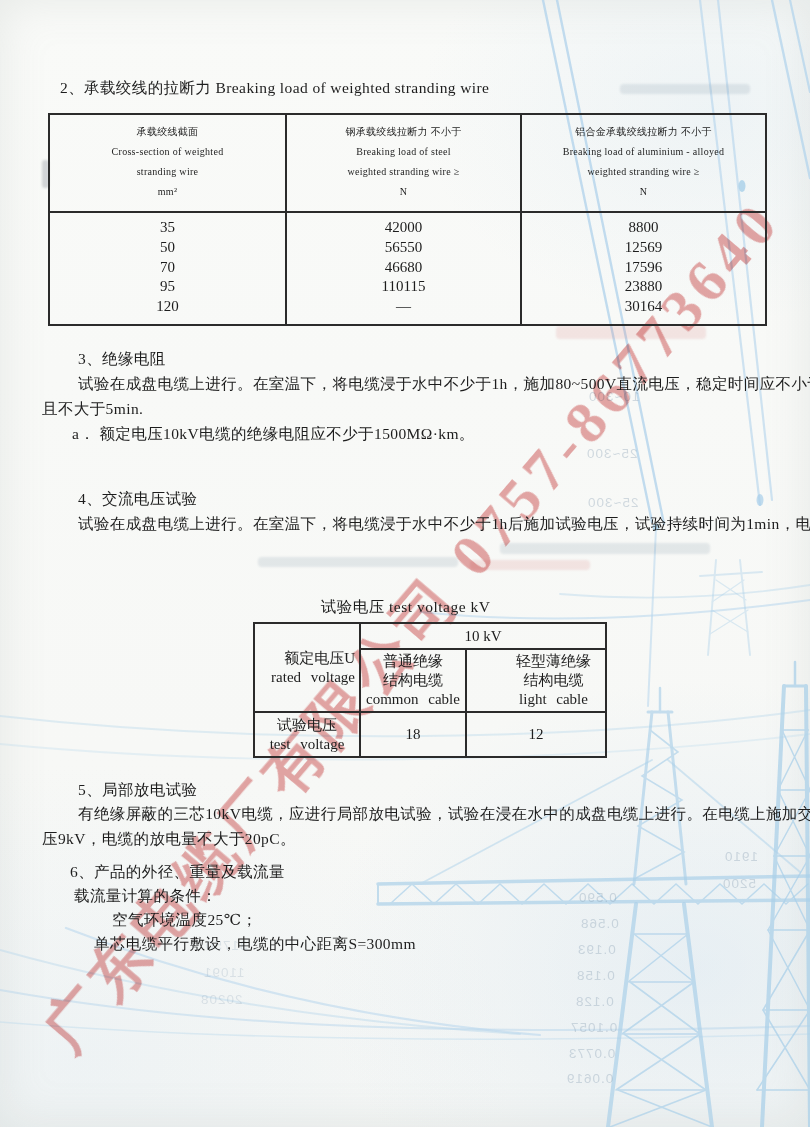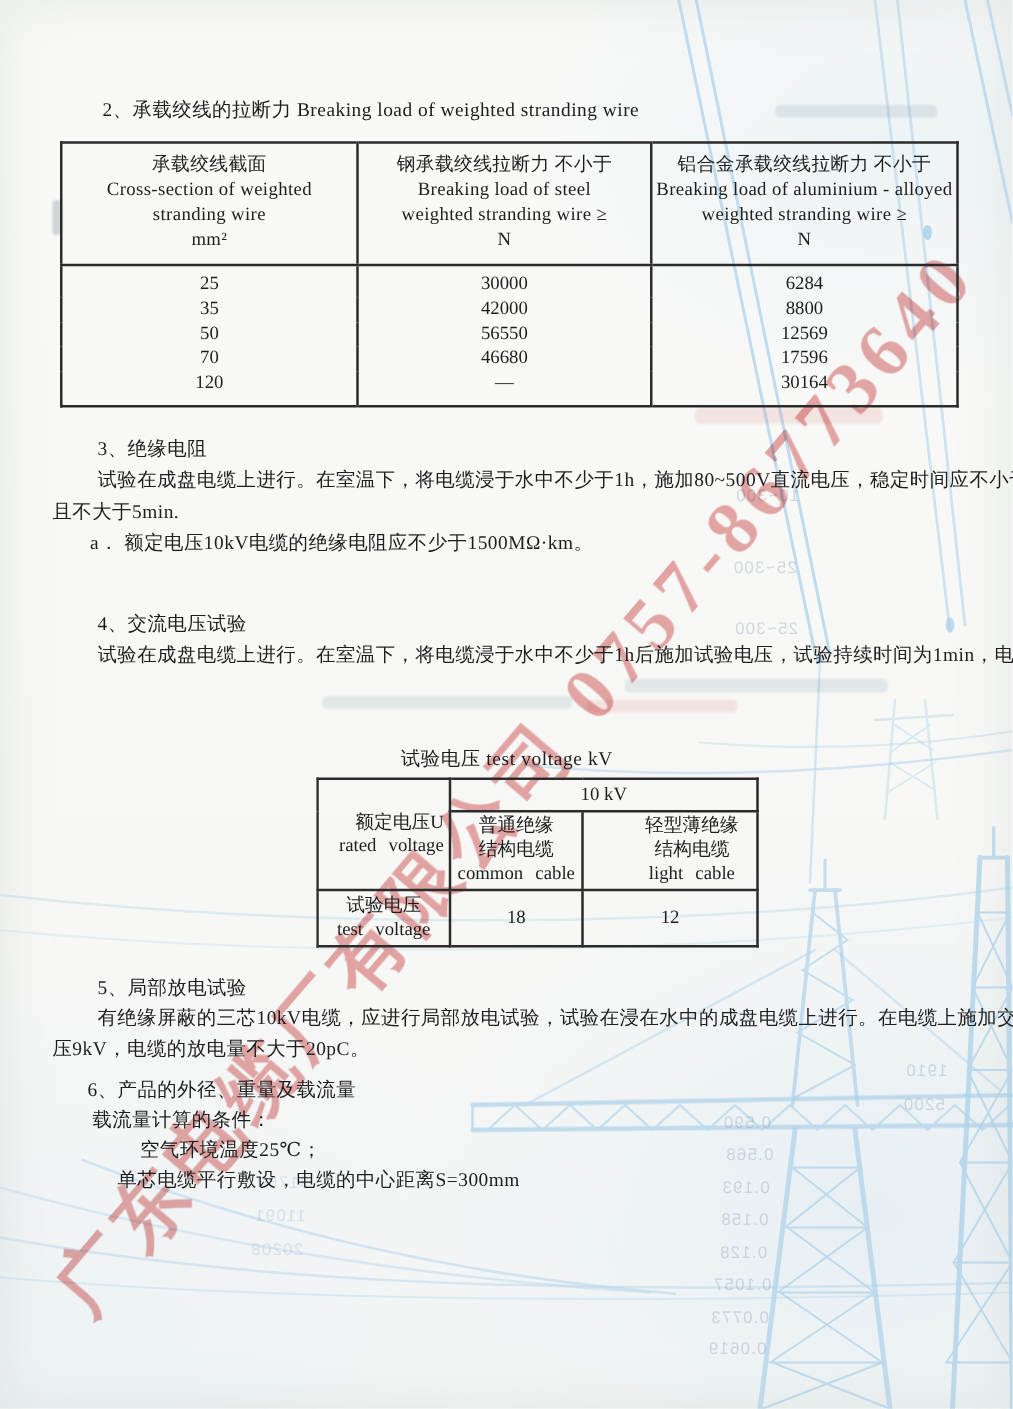--- a/index.html
+++ b/index.html
@@ -22,21 +22,21 @@
     font-size:60px; font-weight:bold; letter-spacing:7px;
     color:rgba(211,88,88,.52); mix-blend-mode:multiply;
   }
   
   .h, .line{font-size:15.5px; letter-spacing:.4px; white-space:nowrap;}
   
   table{border-collapse:collapse;}
   .t1{position:absolute; left:48px; top:113px; width:717px; border:2px solid #2b2b2b; table-layout:fixed;}
   .t1 th{border-bottom:2px solid #2b2b2b; font-weight:normal; padding:7px 2px 9px; vertical-align:middle;}
   .t1 th + th, .t1 td + td{border-left:2px solid #2b2b2b;}
-  .t1 .cl{font-size:15px; line-height:20px; text-align:center; letter-spacing:.3px;}
+  .t1 .cl{font-size:10px; line-height:20px; text-align:center; letter-spacing:.3px;}
   .t1 td{text-align:center; font-size:15px; line-height:19.8px; padding:0;}
   .t1 tbody tr:first-child td{padding-top:5px;}
   .t1 tbody tr:last-child td{padding-bottom:7px;}
   
   .t2title{position:absolute; left:253px; top:597px; width:305px; text-align:center; font-size:15.5px; letter-spacing:.5px; white-space:nowrap;}
   .t2{position:absolute; left:253px; top:622px; border:2px solid #2b2b2b; table-layout:fixed;}
   .t2 th,.t2 td{border:2px solid #2b2b2b; font-weight:normal; text-align:center; font-size:15px; line-height:19px; padding:2px 4px; vertical-align:middle;}
   .t2 .c1{width:96px;text-align:right;} .t2 .c2{width:96px;} .t2 .c3{width:95px;padding-left:39px;}
   .t2 .kv{height:20px;border-radius:13px;}
   .t2 .val{height:39px; font-size:15px;}
@@ -55,21 +55,21 @@
   .sm{position:absolute; border-radius:4px; filter:blur(1px);}
   .smg{background:rgba(120,140,160,.17);}
   .smr{background:rgba(214,116,116,.17);}
   .sma{left:620px;top:84px;width:130px;height:10px;}
   .smb{left:500px;top:543px;width:210px;height:11px;}
   .smc{left:258px;top:557px;width:200px;height:10px;}
   .smd{left:556px;top:326px;width:150px;height:13px;}
   .sme{left:470px;top:560px;width:120px;height:10px;}
   .smf{left:42px;top:160px;width:7px;height:28px;border-radius:3px;background:rgba(110,120,130,.28);}
   
-  .s2h{left:82px;top:78px;}
+  .s2h{left:60px;top:78px;}
   .s3h{left:78px;top:349px;} .s3l1{left:78px;top:374px;} .s3l2{left:42px;top:399px;}
   .s3a{left:72px;top:424px;} .s3b{left:72px;top:450px;}
   .s4h{left:78px;top:489px;} .s4l1{left:78px;top:514px;} .s4l2{left:42px;top:540px;}
   .s5h{left:78px;top:780px;} .s5l1{left:78px;top:804px;} .s5l2{left:42px;top:829px;}
   .s6h{left:70px;top:862px;} .s6l1{left:74px;top:886px;} .s6l2{left:112px;top:910px;} .s6l3{left:94px;top:934px;}
 </style>
 </head>
 <body>
 
 <div class="page">
@@ -187,38 +187,38 @@
         <th>
           <div class="cl">铝合金承载绞线拉断力 不小于</div>
           <div class="cl">Breaking load of aluminium - alloyed</div>
           <div class="cl">weighted stranding wire ≥</div>
           <div class="cl">N</div>
         </th>
       </tr>
     </thead>
     <tbody>
       <tr>
-        <td>25</td>
-        <td>30000</td>
-        <td>6284</td>
-      </tr>
-      <tr>
         <td>35</td>
         <td>42000</td>
         <td>8800</td>
       </tr>
       <tr>
         <td>50</td>
         <td>56550</td>
         <td>12569</td>
       </tr>
       <tr>
         <td>70</td>
         <td>46680</td>
         <td>17596</td>
+      </tr>
+      <tr>
+        <td>95</td>
+        <td>110115</td>
+        <td>23880</td>
       </tr>
       <tr>
         <td>120</td>
         <td>—</td>
         <td>30164</td>
       </tr>
     </tbody>
   </table>
 
   <div class="abs h s3h">3、绝缘电阻</div>

